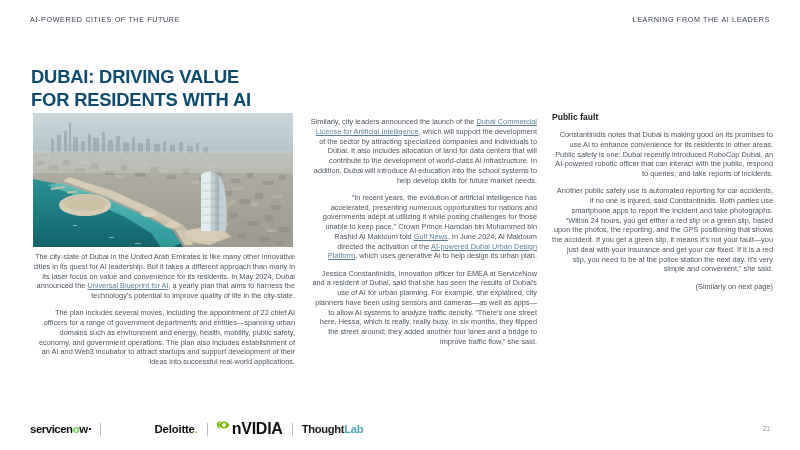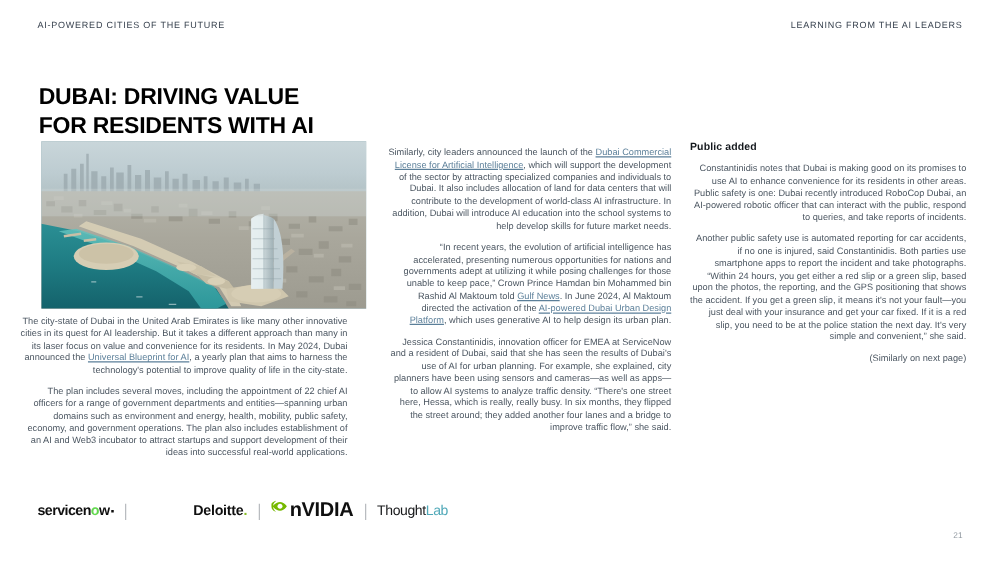--- a/index.html
+++ b/index.html
@@ -39,21 +39,21 @@
   
   .title {
     position: absolute;
     left: 31px;
     top: 54px;
     width: 330px;
     font-size: 18.4px;
     line-height: 22.5px;
     font-weight: bold;
     letter-spacing: -0.2px;
-    color: #000000;
+    color: #0c4a6e;
   }
   .title .ln { display: block; }
 
   
   .hero {
     position: absolute;
     left: 33px;
     top: 113px;
     width: 260px;
     height: 134px;
@@ -67,21 +67,21 @@
     position: absolute;
     font-size: 7.35px;
     line-height: 9.75px;
     color: #4a5560;
     letter-spacing: 0.01px;
     text-align: left;
   }
   .col p { margin: 0 0 7.6px 0; text-align: right; }
   .col p:last-child { margin-bottom: 0; }
 
-  #col1 { left: 16px; top: 252px; width: 262px; }
+  #col1 { left: 33px; top: 252px; width: 262px; }
   #col2 { left: 310px; top: 117px; width: 227px; }
   #col3 { left: 552px; top: 112px; width: 221px; }
 
   .subhead {
     font-size: 8.4px;
     line-height: 11px;
     font-weight: bold;
     color: #14181d;
     margin: 0 0 7px 0;
     letter-spacing: 0.1px;
@@ -90,21 +90,21 @@
   a.doclink {
     color: #5b7f99;
     text-decoration: underline;
     text-underline-offset: 1px;
   }
 
   
   .footer {
     position: absolute;
     left: 30px;
-    bottom: 32px;
+    bottom: 12px;
     display: flex;
     align-items: center;
     height: 18px;
   }
   .logo {
     display: flex;
     align-items: center;
     white-space: nowrap;
   }
   .sep {
@@ -144,21 +144,21 @@
     color: #0f0f0f;
     letter-spacing: -0.25px;
   }
   .nv-eye {
     width: 13px; height: 10px;
     margin-right: 2px;
     flex: 0 0 auto;
   }
   .lg-thoughtlab {
     font-size: 11.2px;
-    font-weight: normal;
+    font-weight: bold;
     color: #17181a;
     letter-spacing: -0.3px;
   }
   .lg-thoughtlab .teal { color: #4fa8b8; }
 
   .pageno {
     position: absolute;
     right: 30px;
     bottom: 18px;
     font-size: 6.6px;
@@ -336,21 +336,21 @@
     <p>The plan includes several moves, including the appointment of 22 chief AI officers for a range of government departments and entities—spanning urban domains such as environment and energy, health, mobility, public safety, economy, and government operations. The plan also includes establishment of an AI and Web3 incubator to attract startups and support development of their ideas into successful real-world applications.</p>
   </div>
 
   <div class="col" id="col2">
     <p><span>Similarly, city leaders announced the launch of the </span><a class="doclink" href="#">Dubai Commercial License for Artificial Intelligence</a><span>, which will support the development of the sector by attracting specialized companies and individuals to Dubai. It also includes allocation of land for data centers that will contribute to the development of world-class AI infrastructure. In addition, Dubai will introduce AI education into the school systems to help develop skills for future market needs.</span></p>
     <p><span>“In recent years, the evolution of artificial intelligence has accelerated, presenting numerous opportunities for nations and governments adept at utilizing it while posing challenges for those unable to keep pace,” Crown Prince Hamdan bin Mohammed bin Rashid Al Maktoum told </span><a class="doclink" href="#">Gulf News</a><span>. In June 2024, Al Maktoum directed the activation of the </span><a class="doclink" href="#">AI-powered Dubai Urban Design Platform</a><span>, which uses generative AI to help design its urban plan.</span></p>
     <p>Jessica Constantinidis, innovation officer for EMEA at ServiceNow and a resident of Dubai, said that she has seen the results of Dubai's use of AI for urban planning. For example, she explained, city planners have been using sensors and cameras—as well as apps—to allow AI systems to analyze traffic density. “There's one street here, Hessa, which is really, really busy. In six months, they flipped the street around; they added another four lanes and a bridge to improve traffic flow,” she said.</p>
   </div>
 
   <div class="col" id="col3">
-    <h2 class="subhead">Public added</h2>
+    <h2 class="subhead">Public fault</h2>
     <p>Constantinidis notes that Dubai is making good on its promises to use AI to enhance convenience for its residents in other areas. Public safety is one: Dubai recently introduced RoboCop Dubai, an AI-powered robotic officer that can interact with the public, respond to queries, and take reports of incidents.</p>
     <p>Another public safety use is automated reporting for car accidents, if no one is injured, said Constantinidis. Both parties use smartphone apps to report the incident and take photographs. “Within 24 hours, you get either a red slip or a green slip, based upon the photos, the reporting, and the GPS positioning that shows the accident. If you get a green slip, it means it's not your fault—you just deal with your insurance and get your car fixed. If it is a red slip, you need to be at the police station the next day. It's very simple and convenient,” she said.</p>
     <p>(Similarly on next page)</p>
   </div>
 
   <div class="footer">
 
     <span class="logo lg-servicenow">
         <span>servicen</span>
         <span class="grn">o</span>

